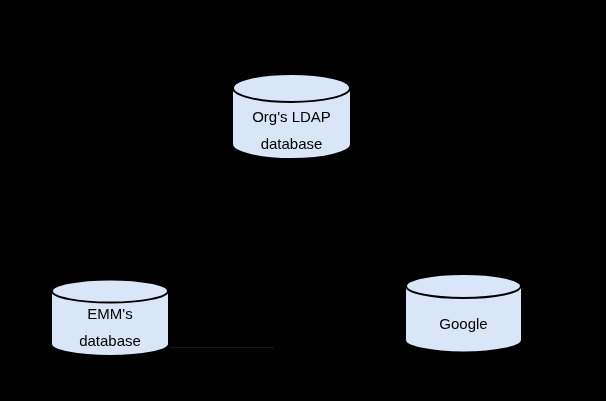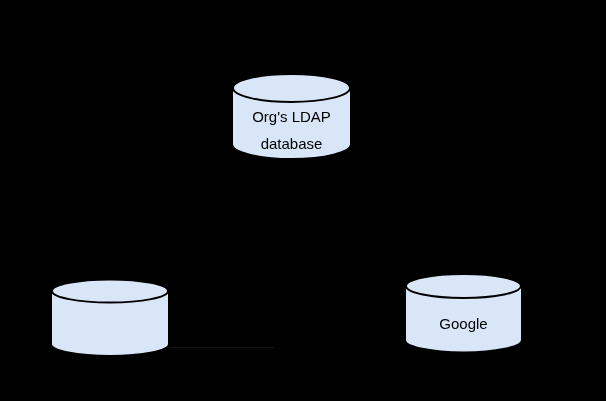--- a/index.html
+++ b/index.html
@@ -70,20 +70,24 @@
       <div>Org's LDAP</div>
       <div>database</div>
     </div>
   </div>
 
   <div class="node node-emm">
     <svg width="120" height="80" viewBox="0 0 120 80">
       <path d="M1 13 L1 66 A59 12 0 0 0 119 66 L119 13" fill="#d9e6f8"></path>
       <ellipse cx="60" cy="13" rx="58" ry="11.5" fill="#d9e6f8"></ellipse>
     </svg>
+    <div class="label">
+      <div>EMM's</div>
+      <div>database</div>
+    </div>
   </div>
 
   <div class="node node-google">
     <svg width="119" height="83" viewBox="0 0 119 83">
       <path d="M1 14 L1 68 A58.5 12.5 0 0 0 118 68 L118 14" fill="#d9e6f8"></path>
       <ellipse cx="59.5" cy="14" rx="57.5" ry="12" fill="#d9e6f8"></ellipse>
     </svg>
     <div class="label">
       <div>Google</div>
     </div>

